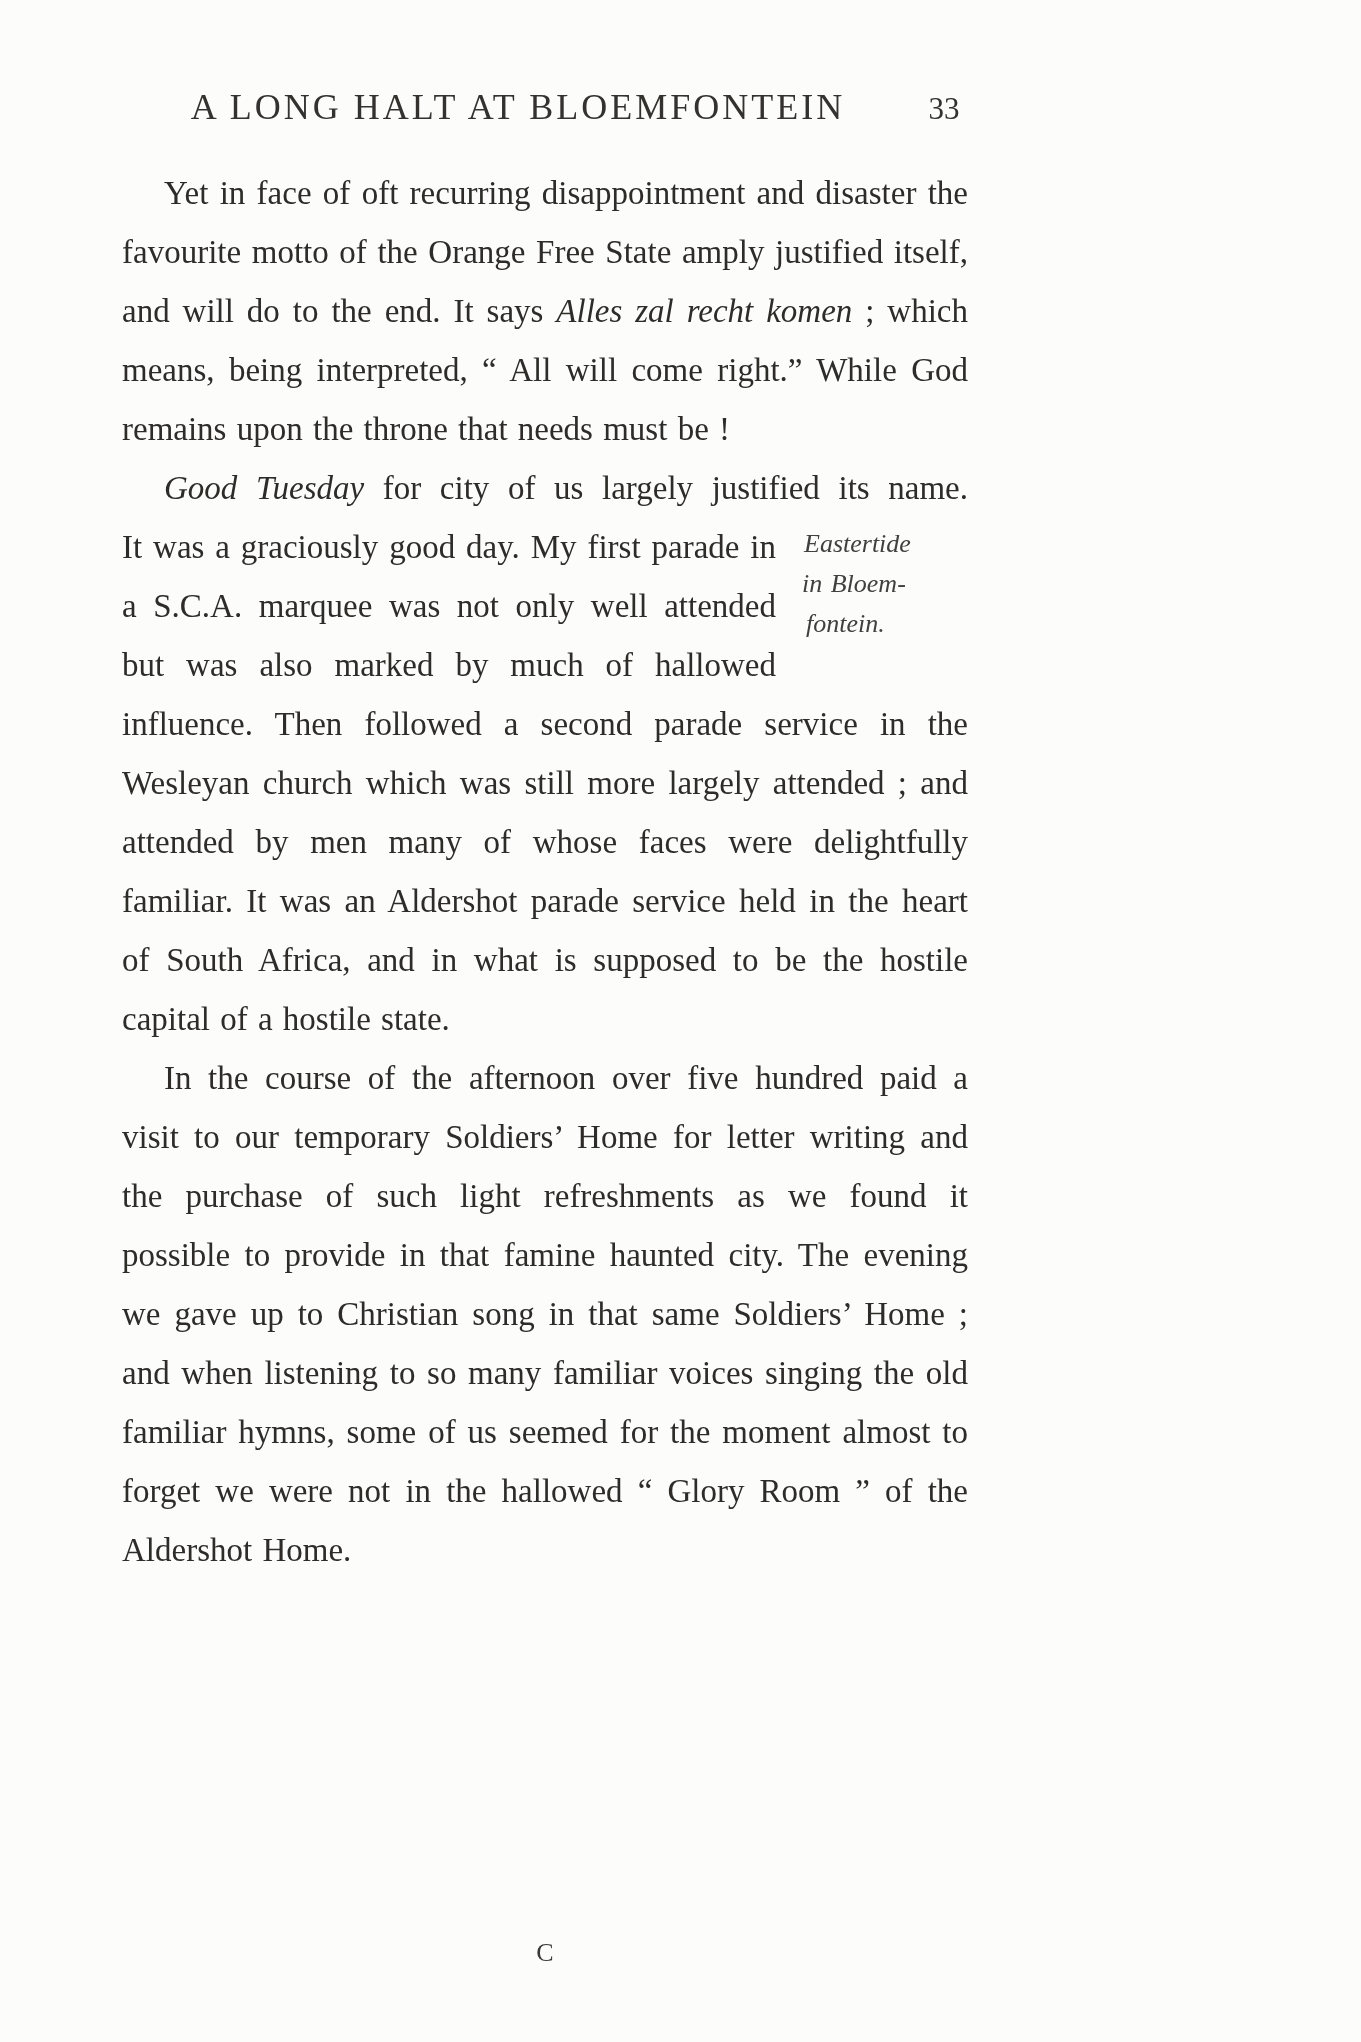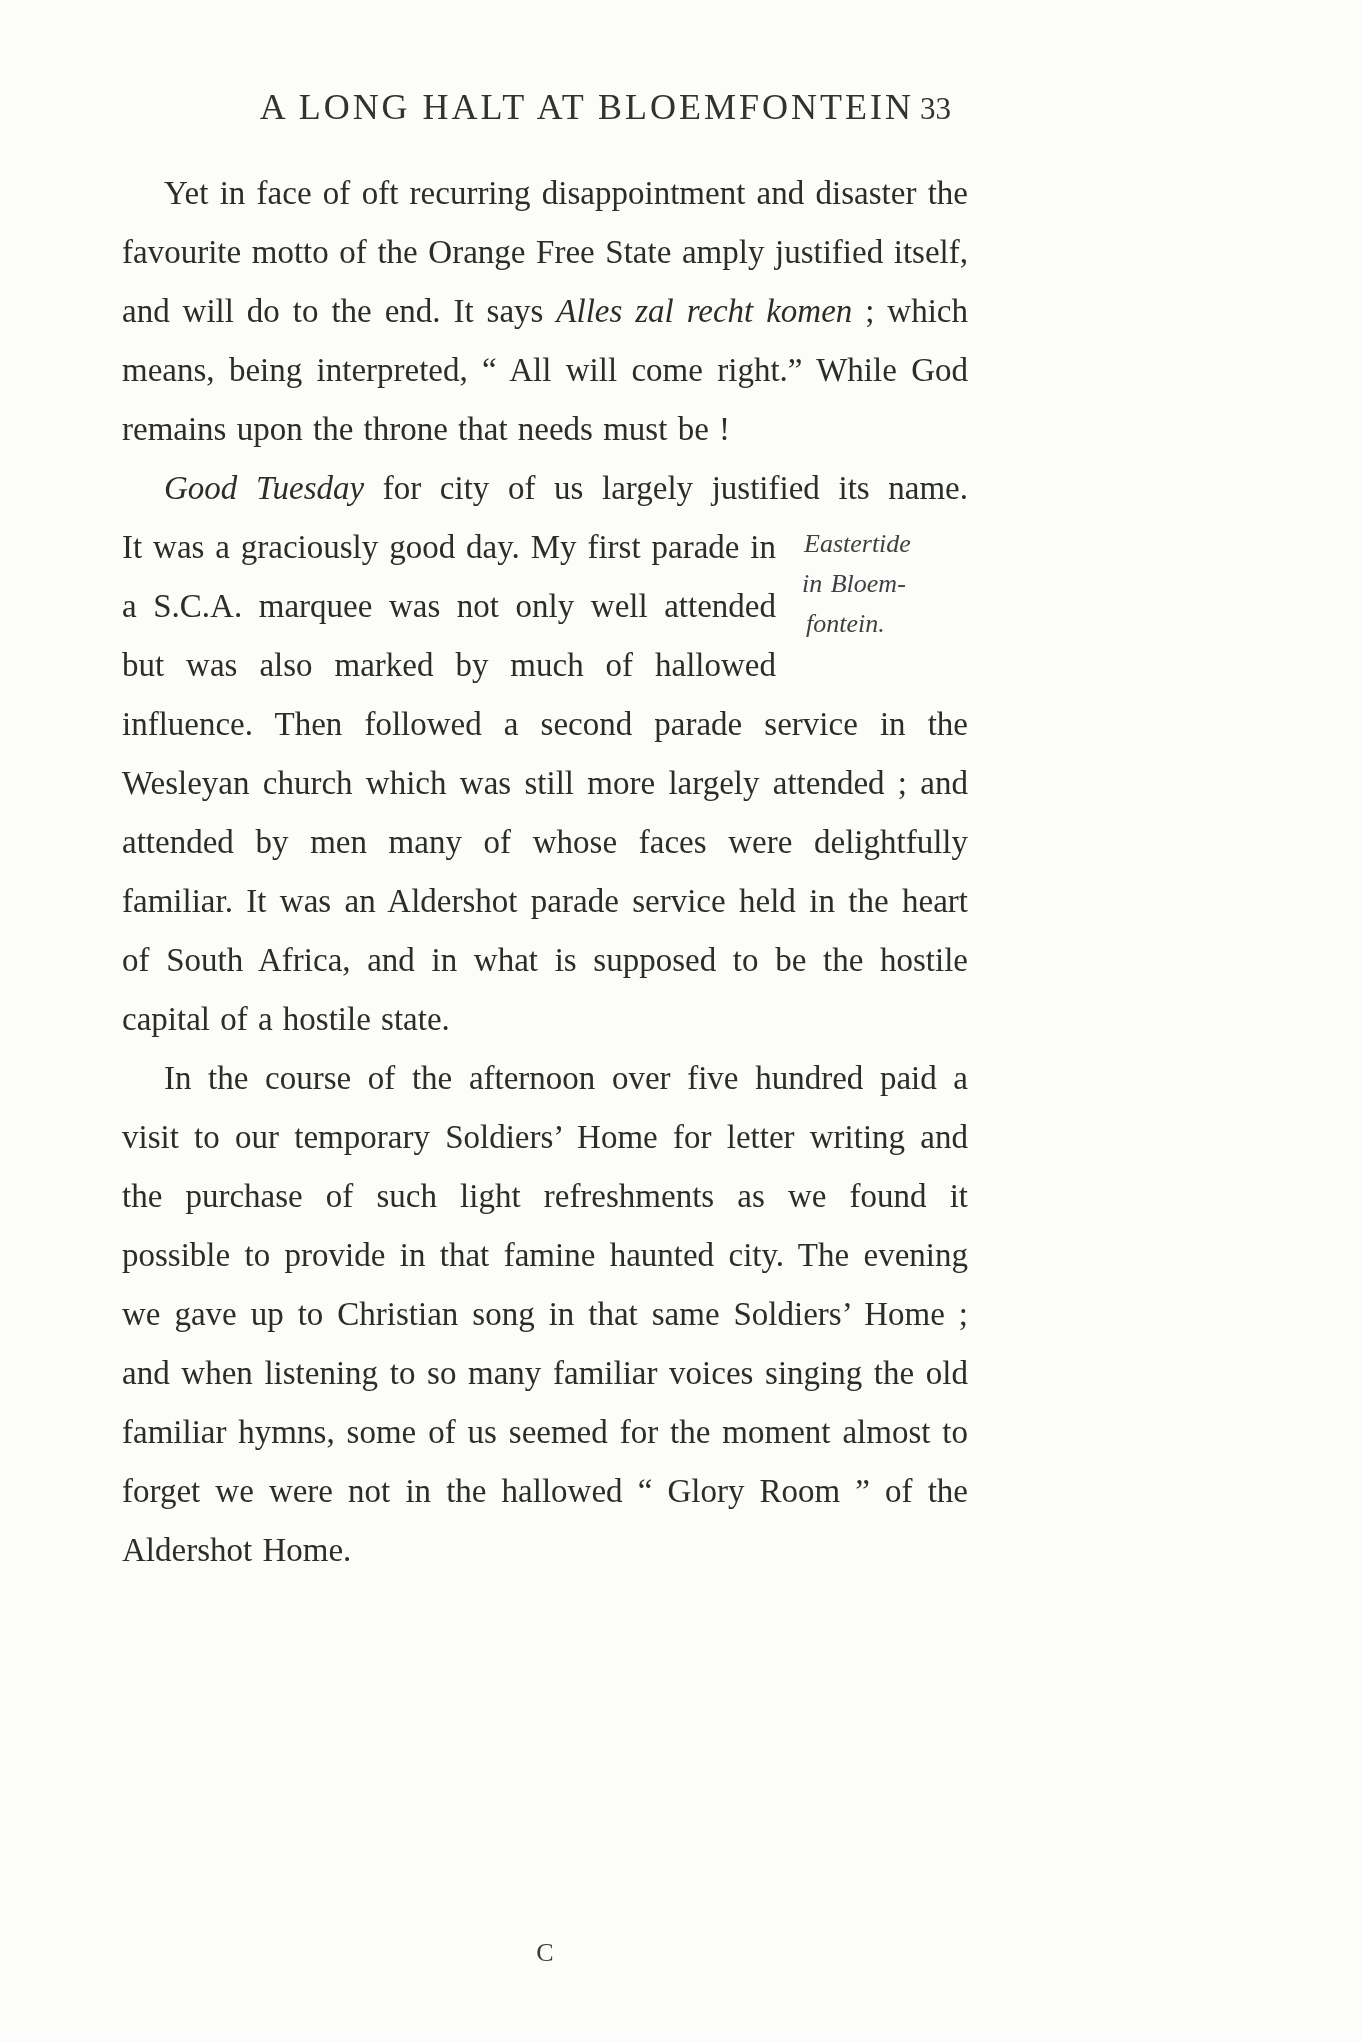--- a/index.html
+++ b/index.html
@@ -23,31 +23,31 @@
     top: 86px;
     width: 846px;
   }
   .running-header {
     display: flex;
     align-items: baseline;
     margin-bottom: 36px;
   }
   .running-title {
     flex: 1;
-    text-align: right;
+    text-align: center;
     font-size: 36px;
     letter-spacing: 3px;
     white-space: nowrap;
     color: #33322f;
   }
   .page-number {
     font-size: 31px;
     margin-left: 6px;
     min-width: 48px;
-    text-align: left;
+    text-align: center;
     color: #33322f;
   }
   .body-text .para {
     margin: 0;
     font-size: 33px;
     line-height: 59px;
     text-align: justify;
     word-spacing: 2px;
   }
   .para.indent { text-indent: 42px; }

